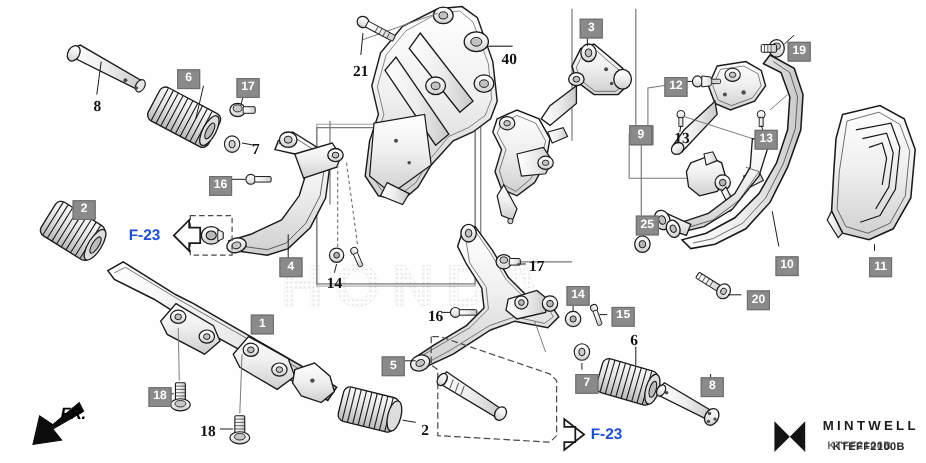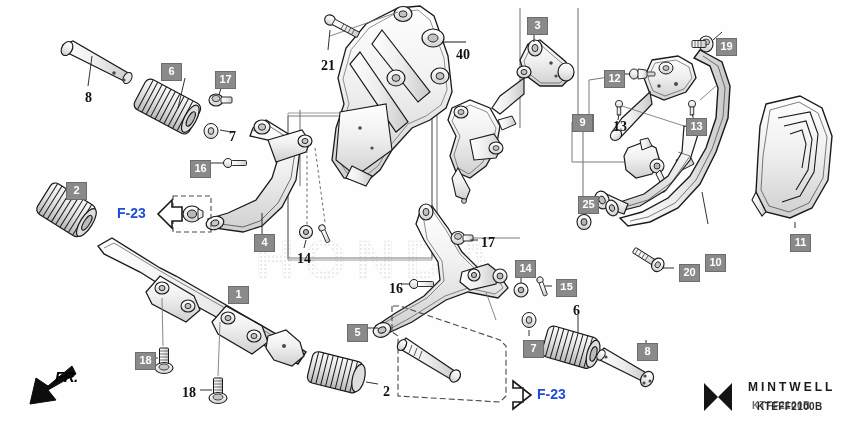--- a/index.html
+++ b/index.html
@@ -554,21 +554,21 @@
       <div class="chip" style="left: 254px; top: 234px;">4</div>
       <div class="chip" style="left: 573px; top: 114px;">5</div>
       <div class="chip" style="left: 347px; top: 324px;">5</div>
       <div class="chip" style="left: 161px; top: 63px;">6</div>
       <div class="num" style="left: 573px; top: 303px;">6</div>
       <div class="num" style="left: 229px; top: 129px;">7</div>
       <div class="chip" style="left: 523px; top: 340px;">7</div>
       <div class="num" style="left: 85px; top: 90px;">8</div>
       <div class="chip" style="left: 637px; top: 343px;">8</div>
       <div class="chip" style="left: 572px; top: 114px;">9</div>
-      <div class="chip" style="left: 705px; top: 233px; margin-top: 21px;">10</div>
+      <div class="chip" style="left: 705px; top: 233px;">10</div>
       <div class="chip" style="left: 790px; top: 234px;">11</div>
       <div class="chip" style="left: 604px; top: 70px;">12</div>
       <div class="num" style="left: 613px; top: 119px;">13</div>
       <div class="chip" style="left: 686px; top: 118px;">13</div>
       <div class="num" style="left: 297px; top: 251px;">14</div>
       <div class="chip" style="left: 515px; top: 260px;">14</div>
       <div class="chip" style="left: 556px; top: 279px; font-family: Liberation Mono, monospace;">15</div>
       <div class="chip" style="left: 190px; top: 160px;">16</div>
       <div class="num" style="left: 389px; top: 281px;">16</div>
       <div class="chip" style="left: 215px; top: 71px;">17</div>

